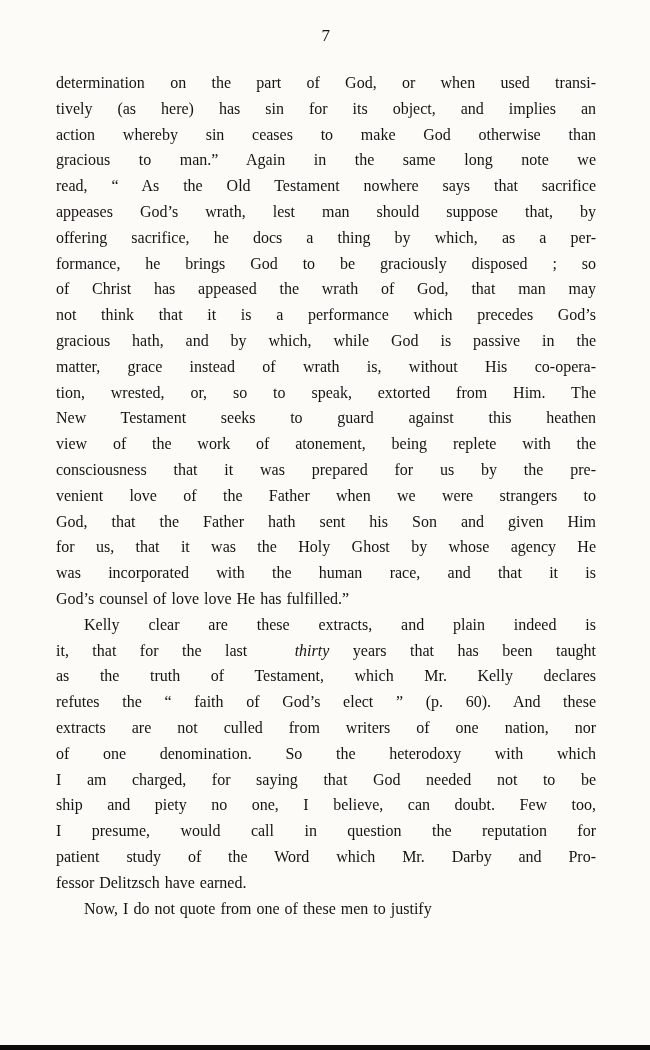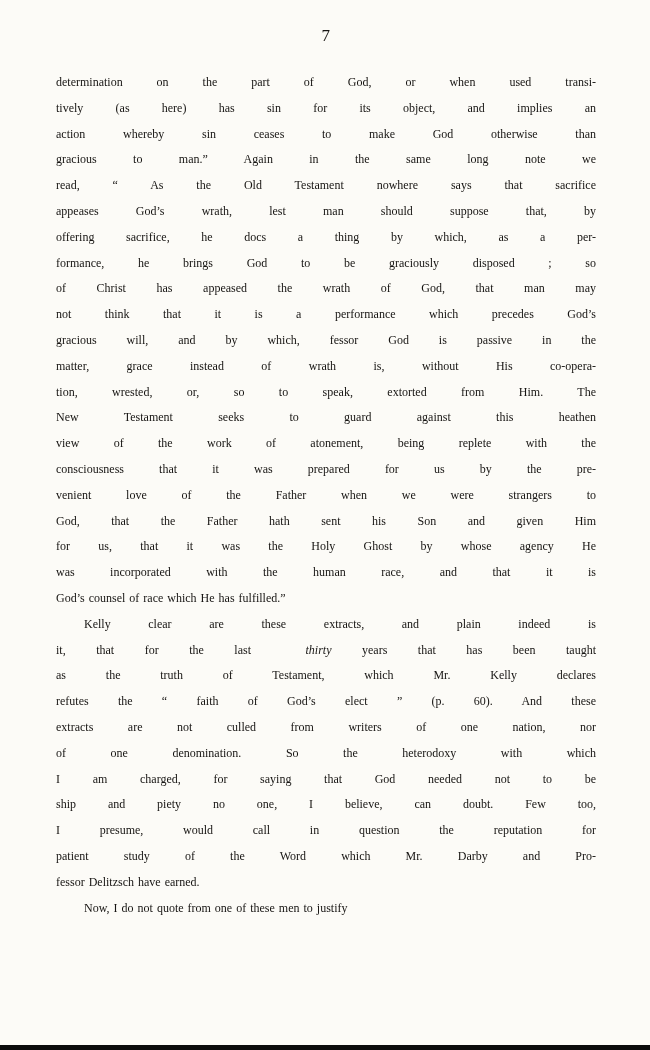--- a/index.html
+++ b/index.html
@@ -23,21 +23,21 @@
     text-align: center;
     font-size: 17px;
     line-height: 20px;
     margin-bottom: 24px;
     letter-spacing: 0.5px;
   }
   .page-body {
     width: 540px;
   }
   .line {
-    font-size: 12px;
+    font-size: 16px;
     line-height: 25.8px;
     text-align: justify;
     text-align-last: justify;
     word-spacing: 1px;
     white-space: normal;
   }
   .line.last {
     text-align-last: left;
   }
   .line.indent {
@@ -79,31 +79,31 @@
       <div class="line"><span>determination on the part of God, or when used transi-</span></div>
       <div class="line"><span>tively (as here) has sin for its object, and implies an</span></div>
       <div class="line"><span>action whereby sin ceases to make God otherwise than</span></div>
       <div class="line"><span>gracious to man.” Again in the same long note we</span></div>
       <div class="line"><span>read, “ As the Old Testament nowhere says that sacrifice</span></div>
       <div class="line"><span>appeases God’s wrath, lest man should suppose that, by</span></div>
       <div class="line"><span>offering sacrifice, he docs a thing by which, as a per-</span></div>
       <div class="line"><span>formance, he brings God to be graciously disposed ; so</span></div>
       <div class="line"><span>of Christ has appeased the wrath of God, that man may</span></div>
       <div class="line"><span>not think that it is a performance which precedes God’s</span></div>
-      <div class="line"><span>gracious will, and by which, fessor God is passive in the</span></div>
+      <div class="line"><span>gracious hath, and by which, while God is passive in the</span></div>
       <div class="line"><span>matter, grace instead of wrath is, without His co-opera-</span></div>
       <div class="line"><span>tion, wrested, or, so to speak, extorted from Him. The</span></div>
       <div class="line"><span>New Testament seeks to guard against this heathen</span></div>
       <div class="line"><span>view of the work of atonement, being replete with the</span></div>
       <div class="line"><span>consciousness that it was prepared for us by the pre-</span></div>
       <div class="line"><span>venient love of the Father when we were strangers to</span></div>
       <div class="line"><span>God, that the Father hath sent his Son and given Him</span></div>
       <div class="line"><span>for us, that it was the Holy Ghost by whose agency He</span></div>
       <div class="line"><span>was incorporated with the human race, and that it is</span></div>
-      <div class="line last"><span>God’s counsel of race which He has fulfilled.”</span></div>
+      <div class="line last"><span>God’s counsel of love love He has fulfilled.”</span></div>
       <div class="line indent"><span>Kelly clear are these extracts, and plain indeed is</span></div>
       <div class="line"><span>it, that for the last </span><span class="italic">thirty</span><span> years that has been taught</span></div>
       <div class="line"><span>as the truth of Testament, which Mr. Kelly declares</span></div>
       <div class="line"><span>refutes the “ faith of God’s elect ” (p. 60). And these</span></div>
       <div class="line"><span>extracts are not culled from writers of one nation, nor</span></div>
       <div class="line"><span>of one denomination. So the heterodoxy with which</span></div>
       <div class="line"><span>I am charged, for saying that God needed not to be</span></div>
       <div class="line"><span>ship and piety no one, I believe, can doubt. Few too,</span></div>
       <div class="line"><span>I presume, would call in question the reputation for</span></div>
       <div class="line"><span>patient study of the Word which Mr. Darby and Pro-</span></div>

